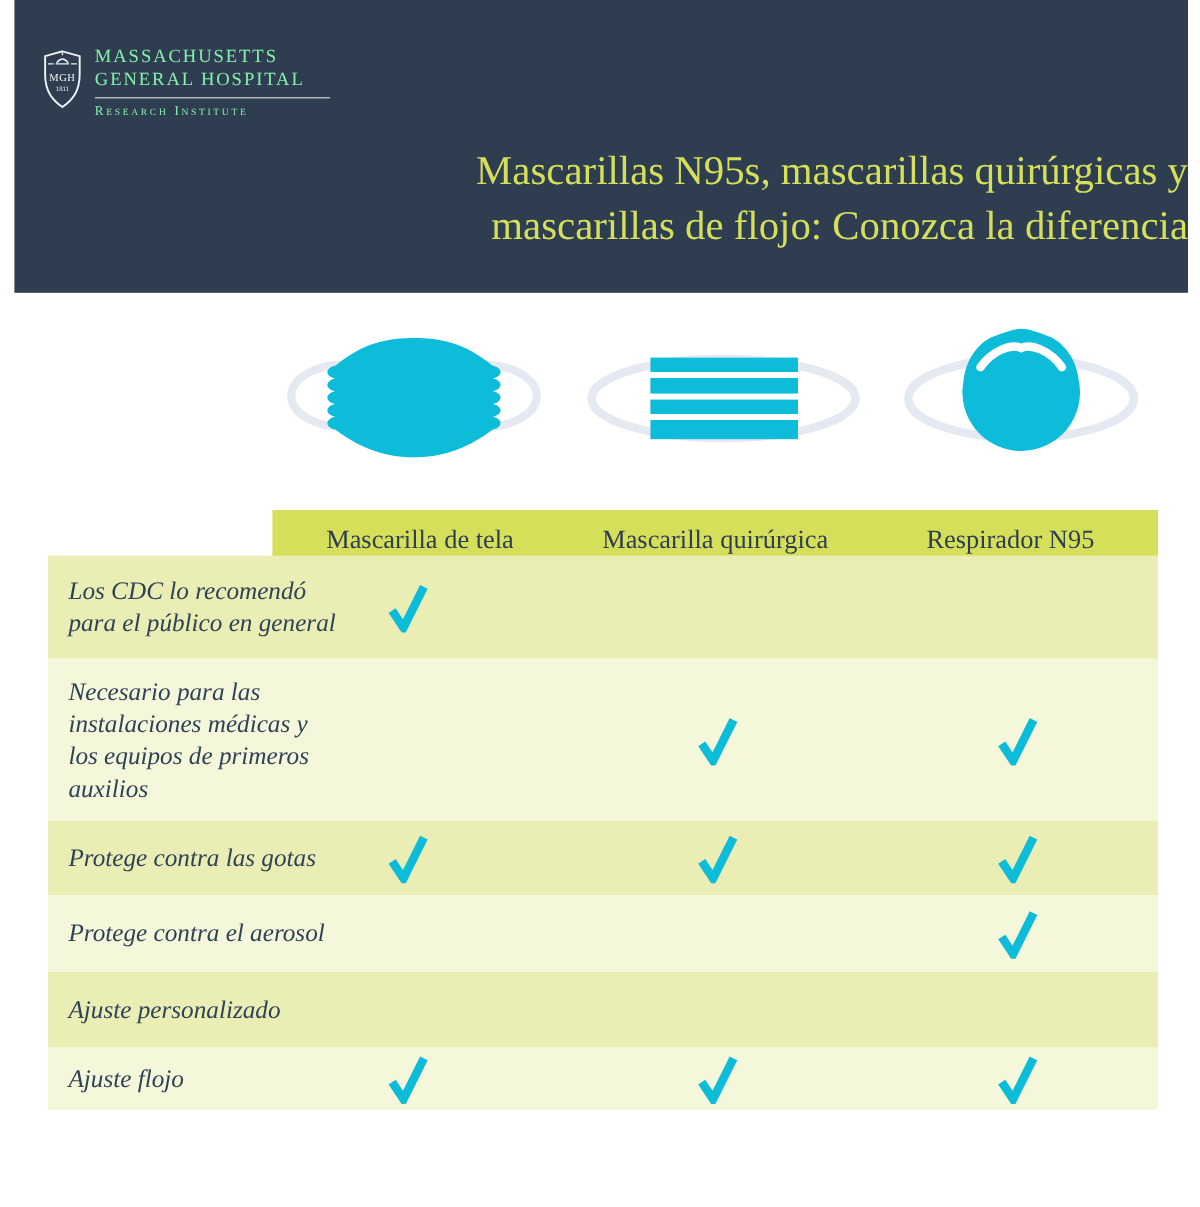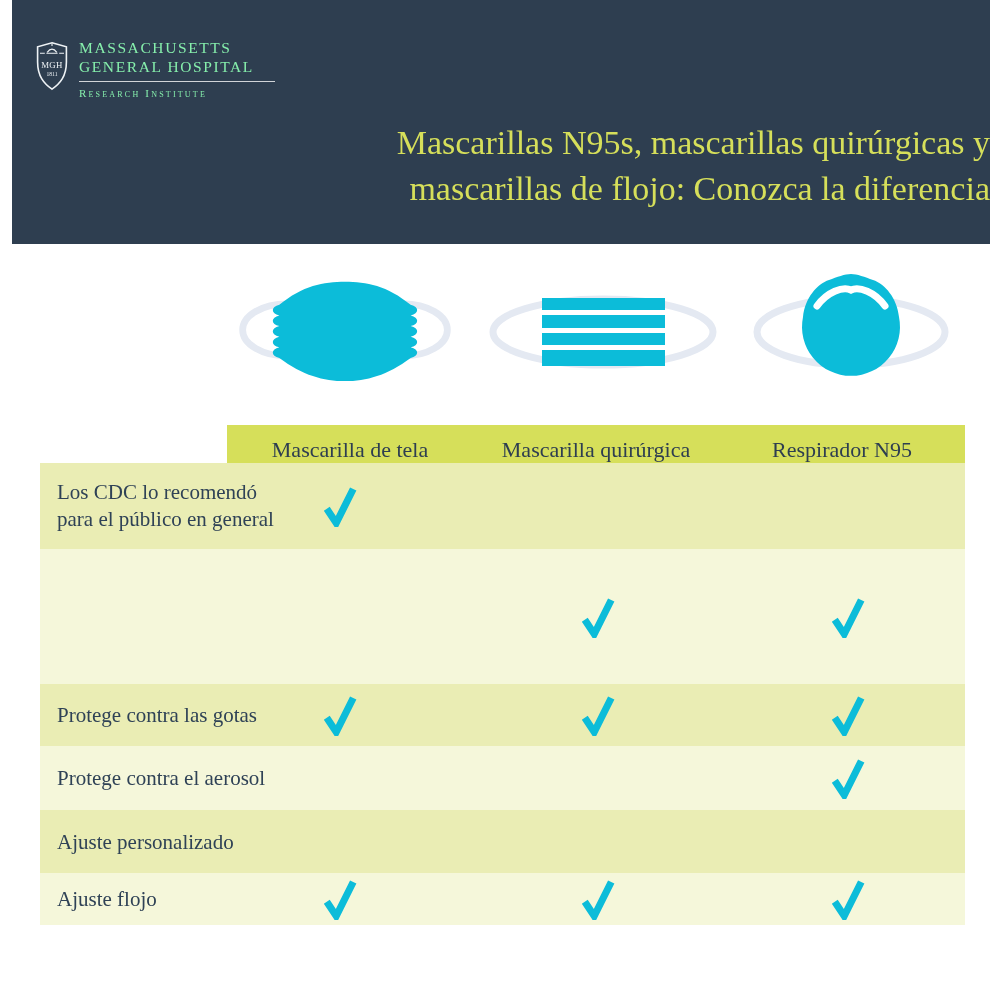--- a/index.html
+++ b/index.html
@@ -37,21 +37,21 @@
   
   .thead{position:absolute;left:227px;top:413px;width:738px;height:47px;
     background:var(--accent-yellow);display:flex;margin-top:12px;}
   .thead .col{flex:1;text-align:center;line-height:50px;font-size:22px;color:var(--navy);}
 
   .tbody{position:absolute;left:40px;top:463px;width:925px;}
   .row{position:relative;width:100%;}
   .row:nth-child(odd){background:var(--row-dark);}
   .row:nth-child(even){background:var(--row-light);}
   .row-label{position:absolute;left:17px;top:50%;transform:translateY(-50%);
-    font-size:21px;line-height:27px;color:var(--text-navy);white-space:pre-line;}
+    font-size:21px;line-height:27px;color:var(--text-navy);white-space:pre-line;font-style:italic;}
   .check-cell{position:absolute;top:50%;transform:translate(-50%,-50%);
     width:34px;height:42px;}
   .cc1{left:300px}.cc2{left:558px}.cc3{left:808px}
   .check-cell svg{width:34px;height:42px;display:block;}
   .check-cell path{stroke:var(--cyan);stroke-width:7.5;fill:none;stroke-linecap:butt;stroke-linejoin:miter;}
 
   .strap{fill:none;stroke:var(--strap-gray);stroke-width:7;}
   .cyanfill{fill:var(--cyan);}
 </style>
 </head>
@@ -122,20 +122,24 @@
       <div class="check-cell cc1">
   <svg viewBox="0 0 36 44">
     <path d="M 4,25 L 14,40 L 32,4"></path>
   </svg>
 </div>
       <div class="check-cell cc2"></div>
       <div class="check-cell cc3"></div>
     </div>
 
     <div class="row" style="height:135px">
+      <div class="row-label">Necesario para las
+instalaciones médicas y
+los equipos de primeros
+auxilios</div>
       <div class="check-cell cc1"></div>
       <div class="check-cell cc2">
   <svg viewBox="0 0 36 44">
     <path d="M 4,25 L 14,40 L 32,4"></path>
   </svg>
 </div>
       <div class="check-cell cc3">
   <svg viewBox="0 0 36 44">
     <path d="M 4,25 L 14,40 L 32,4"></path>
   </svg>

